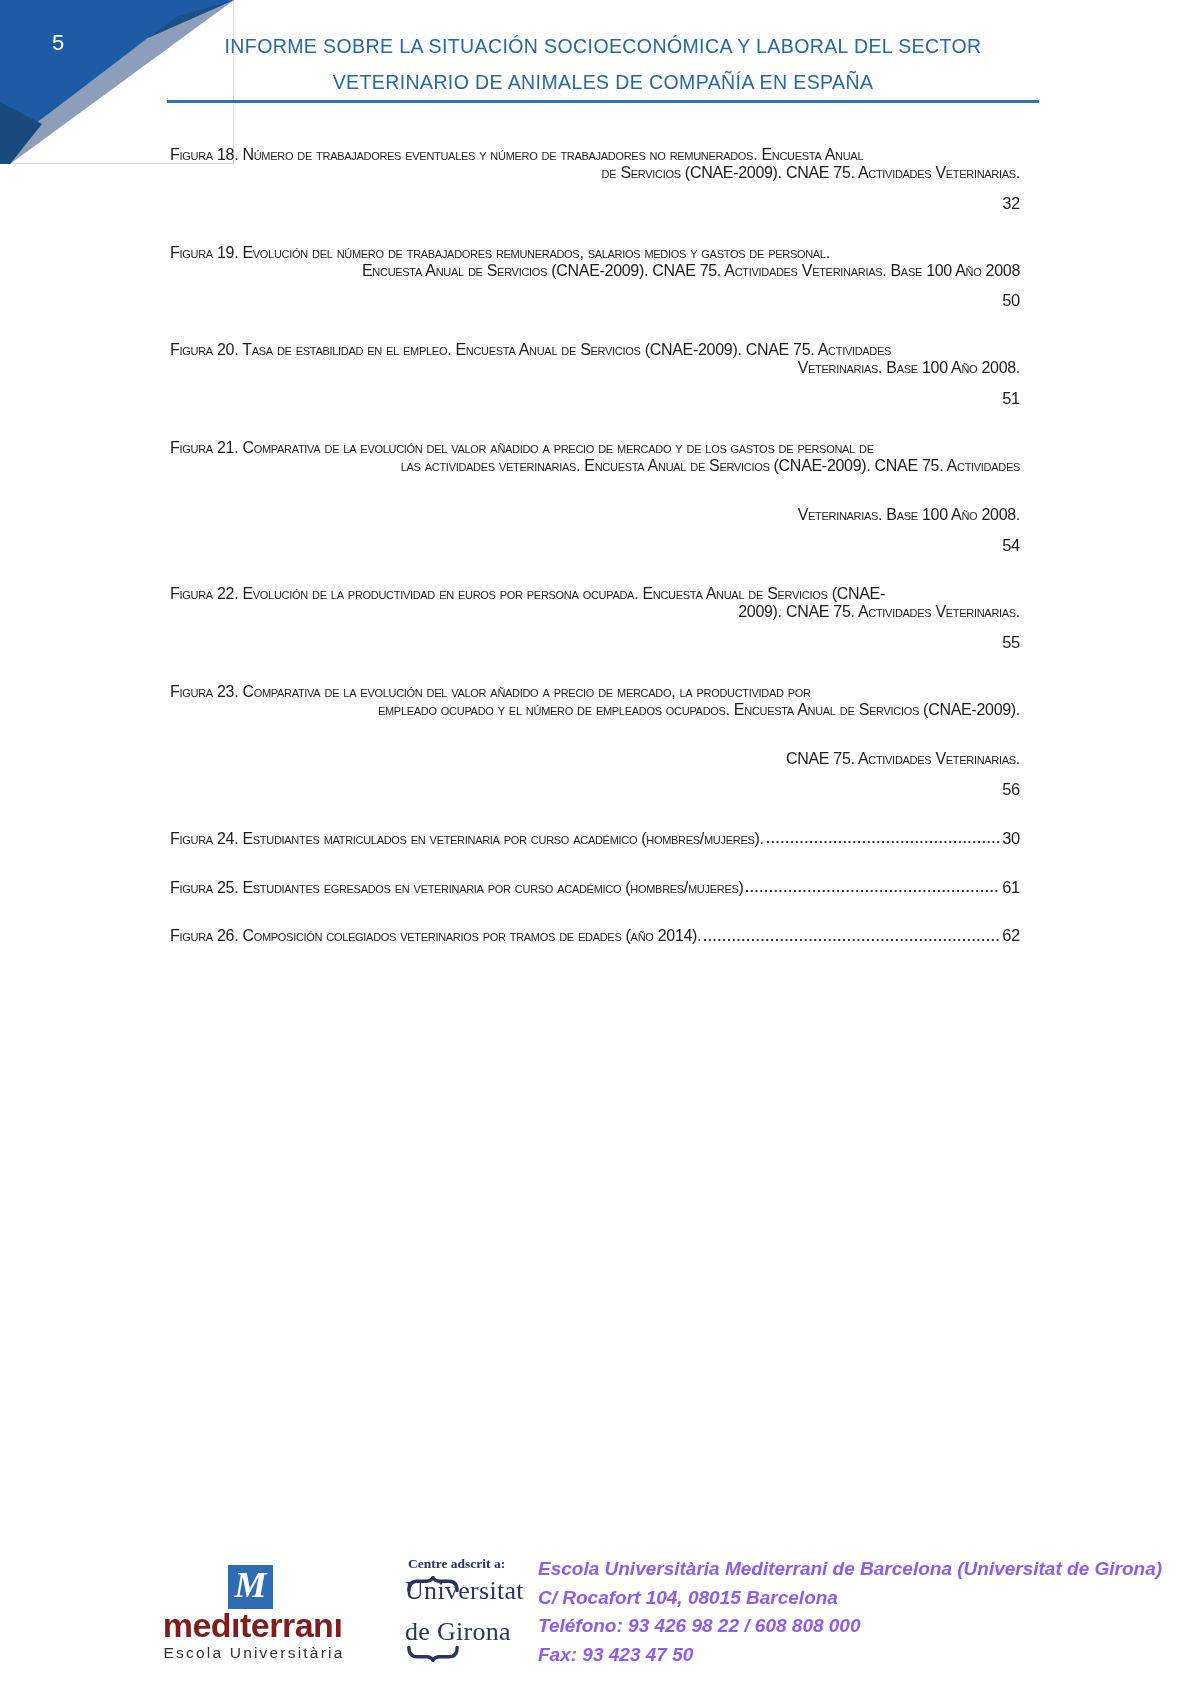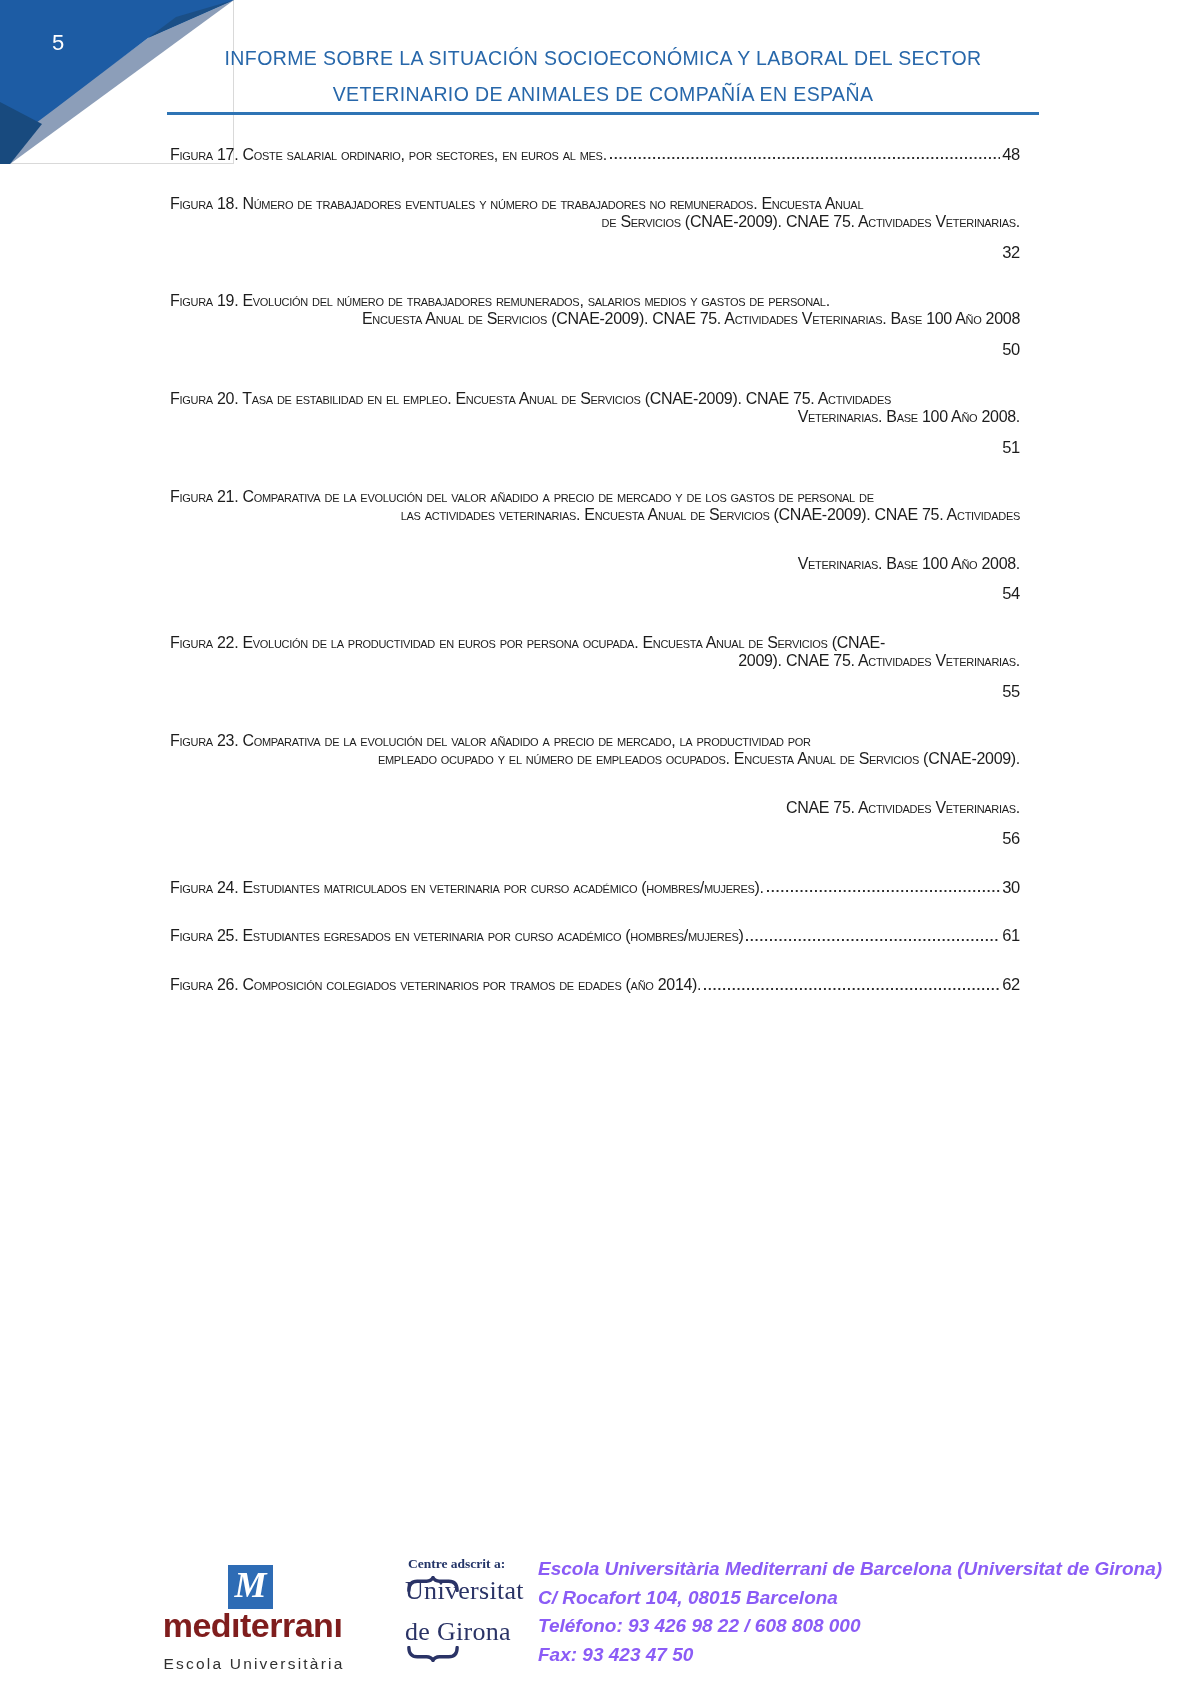--- a/index.html
+++ b/index.html
@@ -18,21 +18,21 @@
   .corner { position: absolute; left: 0; top: 0; width: 234px; height: 164px; }
   .corner-page-num {
     position: absolute; left: 36px; top: 30px; width: 44px;
     text-align: center;
     color: #ffffff; font-size: 22px; font-weight: 400;
   }
 
   
   .header {
     position: absolute; left: 167px; top: 0; width: 872px;
-    padding-top: 40px;
+    padding-top: 28px;
     text-align: center;
     border-bottom: 3.5px solid #2E74B5;
   }
   .header .title-line {
     display: block;
     line-height: 36px;
     font-size: 19.5px;
     letter-spacing: 0.4px;
     color: #2767AA;
     white-space: nowrap;
@@ -82,21 +82,20 @@
     text-align: center;
     font-size: 34px; font-weight: 700; letter-spacing: -0.5px;
     color: #7f1d1d;
   }
   .escola {
     position: absolute; left: 145px; top: 1644px; width: 218px;
     text-align: center;
     font-size: 15.5px; font-weight: 500; letter-spacing: 2.2px;
     color: #303030;
     white-space: nowrap;
-    margin-top: 11px;
   }
   .udg-caption {
     position: absolute; left: 408px; top: 1556px;
     font-family: "Liberation Serif", serif;
     font-weight: 700; font-size: 13.5px; color: #243568;
   }
   .udg-brace { position: absolute; left: 407px; width: 52px; height: 16px; }
   .udg-brace.top { top: 1576px; }
   .udg-brace.bottom { top: 1646px; transform: scaleY(-1); }
   .udg-name1, .udg-name2 {
@@ -129,27 +128,20 @@
 </svg>
 <div class="corner-page-num">5</div>
 
 <div class="header">
   <span class="title-line">INFORME SOBRE LA SITUACIÓN SOCIOECONÓMICA Y LABORAL DEL SECTOR</span>
   <span class="title-line">VETERINARIO DE ANIMALES DE COMPAÑÍA EN ESPAÑA</span>
 </div>
 
 <div class="toc">
 
-  <div class="toc-entry">
-    <div class="toc-line last">
-      <span class="lt">Figura 17. Coste salarial ordinario, por sectores, en euros al mes. </span>
-      <span class="leader"></span>
-      <span class="pg">48</span>
-    </div>
-  </div>
 
   <div class="toc-entry">
     <div class="toc-line">
       <span class="lt">Figura 18. Número de trabajadores eventuales y número de trabajadores no remunerados. Encuesta Anual</span>
     </div>
     <div class="toc-line last cont">
       <span class="lt">de Servicios (CNAE-2009). CNAE 75. Actividades Veterinarias. </span>
       <span class="leader"></span>
       <span class="pg">32</span>
     </div>

